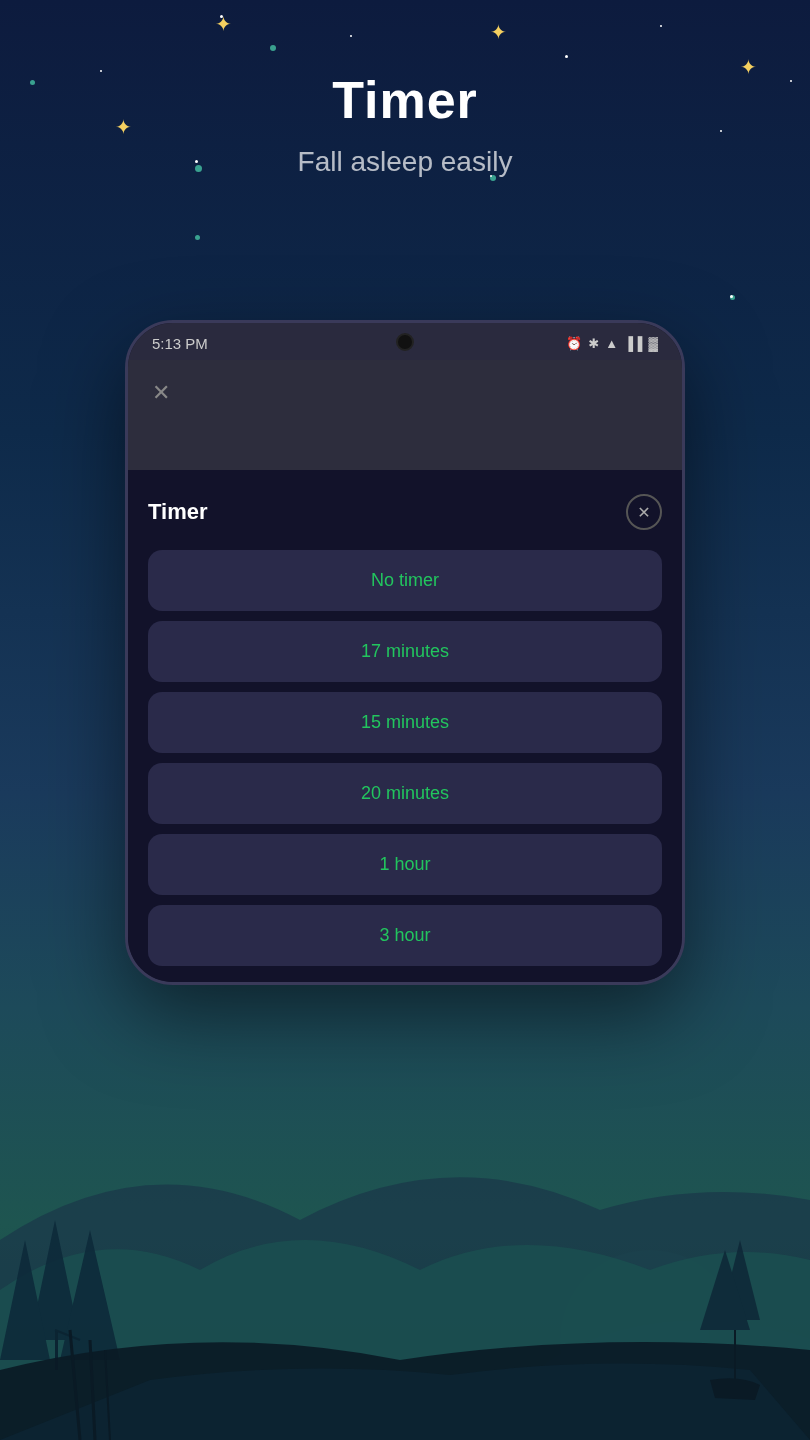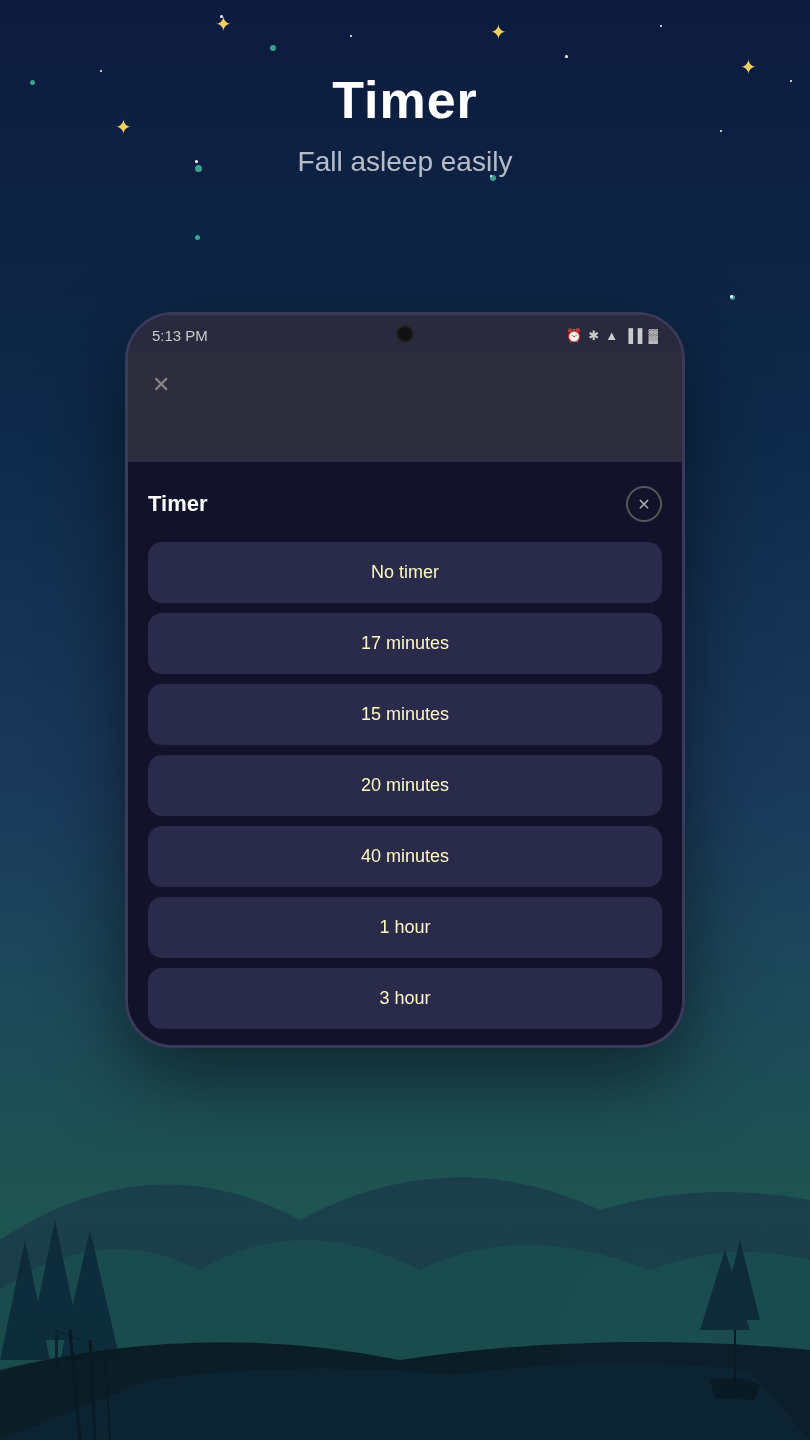--- a/index.html
+++ b/index.html
@@ -52,21 +52,21 @@
       font-size: 28px;
       color: rgba(255,255,255,0.7);
       margin-top: 16px;
       font-weight: 400;
       text-align: center;
     }
 
     
     .phone-wrapper {
       position: absolute;
-      top: 312px;
+      top: 320px;
       left: 50%;
       transform: translateX(-50%);
       width: 560px;
       z-index: 10;
     }
 
     .phone {
       width: 560px;
       background: #1a1a2e;
       border-radius: 48px;
@@ -167,21 +167,21 @@
       display: flex;
       flex-direction: column;
       gap: 10px;
     }
 
     .timer-btn {
       background: #2a2a4a;
       border: none;
       border-radius: 14px;
       padding: 20px 6px;
-      color: #fef9c3;
+      color: #22c55e;
       font-size: 18px;
       font-weight: 500;
       text-align: center;
       cursor: pointer;
       width: 100%;
       transition: background 0.2s;
     }
 
     
     .dot {
@@ -296,20 +296,19 @@
           <span>✕</span>
         </div>
       </div>
 
       <div class="timer-options">
 
       <button class="timer-btn">No timer</button>
           <button class="timer-btn">17 minutes</button>
           <button class="timer-btn">15 minutes</button>
           <button class="timer-btn">20 minutes</button>
-          <button class="timer-btn">40 minutes</button>
           <button class="timer-btn">1 hour</button>
           <button class="timer-btn">3 hour</button>
         </div>
     </div>
 
   </div>
 </div>
 
 </body></html>

